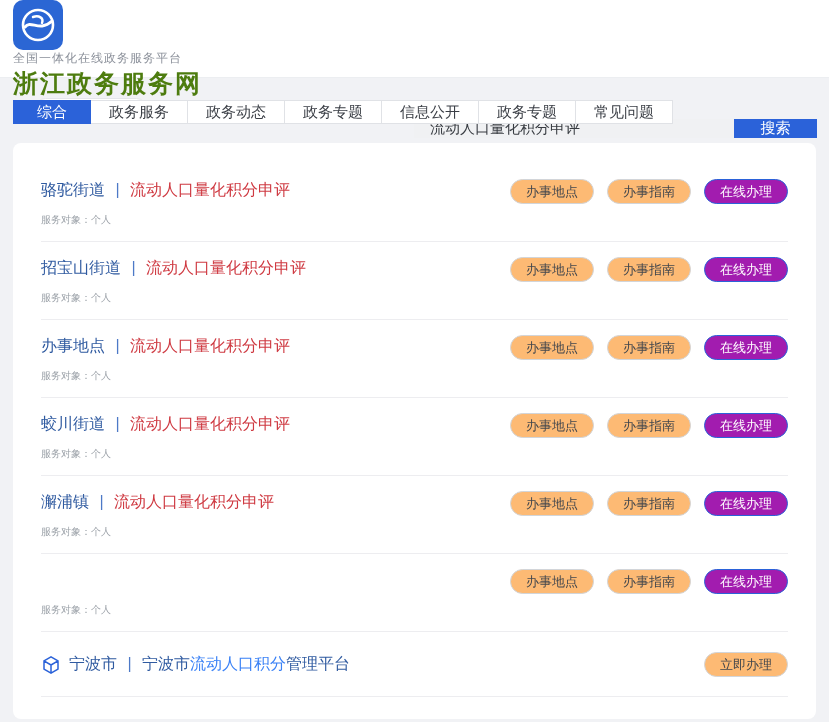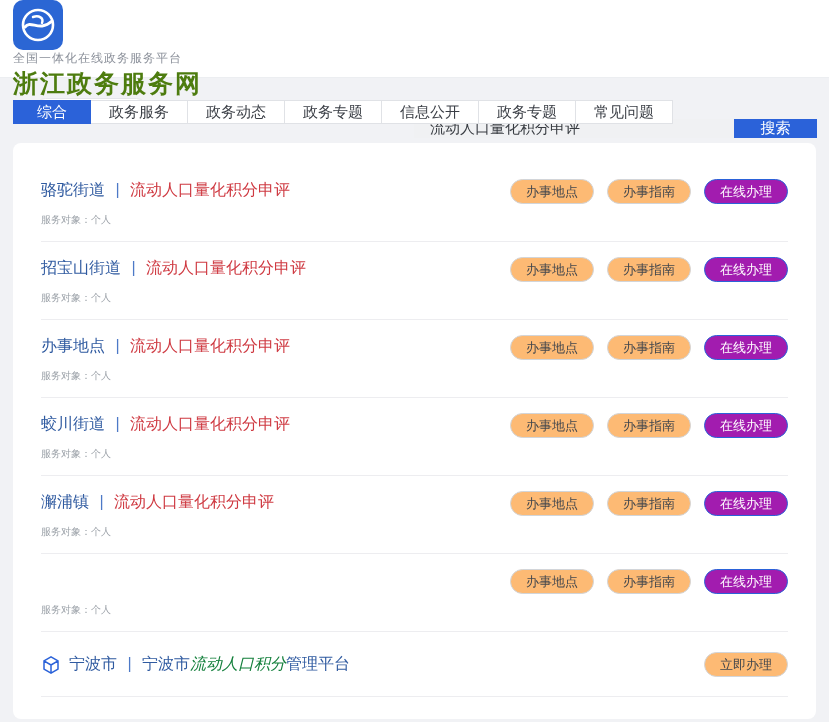--- a/index.html
+++ b/index.html
@@ -150,21 +150,21 @@
   }
   
   .platform-row {
     display:flex;
     align-items:center;
     padding:20px 0 19px 0;
     border-bottom:1px solid #ededf0;
   }
   .cube-icon { margin-right:8px; flex:0 0 20px; display:flex; }
   .platform-title { font-size:16px; color:#2f5aa0; cursor:pointer; }
-  .platform-title .hl { color:#15803d;font-style:italic; }
+  .platform-title .hl { color:#3b82f6; }
   .platform-title .sep { color:#4d79c7; margin:0 6px; }
 </style>
 </head>
 <body>
 
 <div class="header">
   <div class="logo-square">
     <svg width="50" height="50" viewBox="0 0 50 50">
       <rect x="0" y="0" width="50" height="50" rx="10" fill="#2b66d4"></rect>
       <circle cx="25" cy="25" r="15" fill="none" stroke="#ffffff" stroke-width="2.6"></circle>

